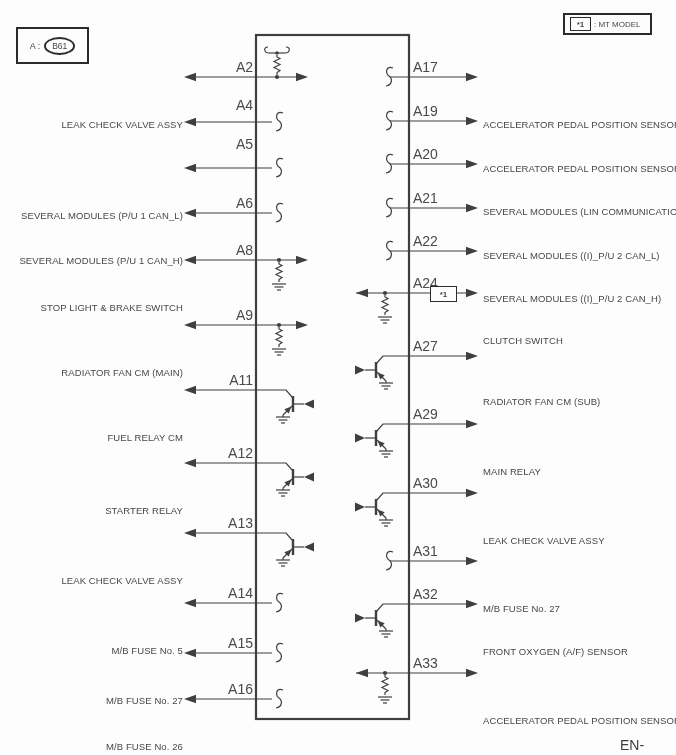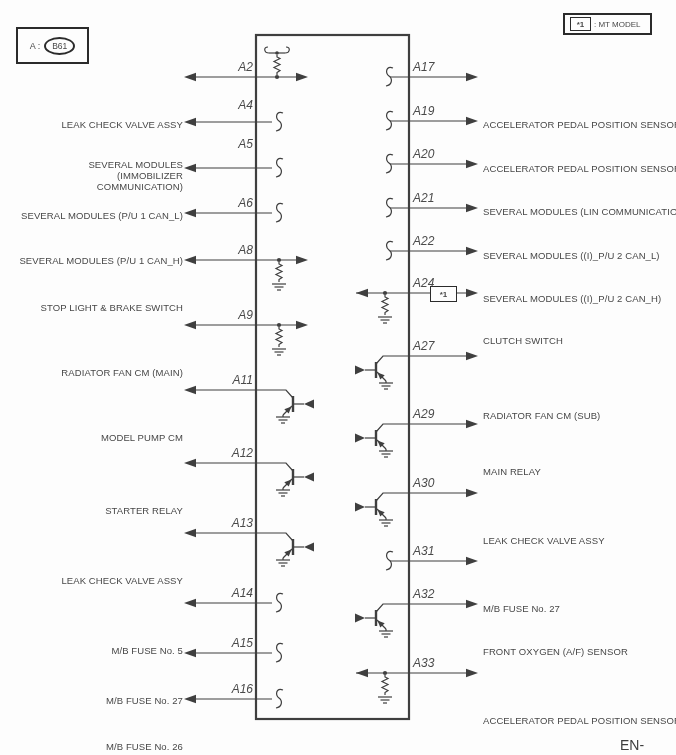--- a/index.html
+++ b/index.html
@@ -4,21 +4,21 @@
 <style>
   html,body{margin:0;padding:0;background:#ffffff;}
   .stage{position:relative;width:676px;height:755px;background:#fdfdfd;overflow:hidden;
          font-family:"Liberation Sans", sans-serif;color:#474747;}
   .stage svg{position:absolute;left:0;top:0;}
   .abs{position:absolute;}
   .lbl{font-size:9.5px;line-height:11px;letter-spacing:.1px;white-space:nowrap;margin-top:48px;}
   .lbl.l{right:493px;text-align:right;}
   .lbl.l.wrap{white-space:normal;width:150px;}
   .lbl.r{left:483px;text-align:left;}
-  .num{font-size:12px;line-height:11px;color:#4a4a4a;font-style:italic;}
+  .num{font-size:14px;line-height:11px;color:#4a4a4a;}
   .num.l{right:423px;text-align:right;}
   .num.r{left:413px;text-align:center;}
   .legendA{left:16px;top:27px;width:69px;height:33px;border:2px solid #2b2b2b;background:#fdfdfd;
            display:flex;align-items:center;justify-content:center;gap:4px;font-size:9px;}
   .oval{display:inline-block;border:2px solid #2b2b2b;border-radius:50%;padding:2px 6px;font-size:8.5px;}
   .legendMT{left:563px;top:13px;width:89px;height:22px;border:2px solid #2b2b2b;background:#fdfdfd;
             display:flex;align-items:center;padding-left:5px;box-sizing:border-box;font-size:8px;}
   .starbox{display:inline-flex;align-items:center;justify-content:center;border:1.3px solid #2b2b2b;
            width:19px;height:12px;font-size:8px;font-weight:bold;margin-right:3px;}
   .mark{left:430px;top:286px;width:25px;height:14px;border:1.5px solid #2b2b2b;background:#fdfdfd;
@@ -207,26 +207,25 @@
     <span class="oval">B61</span>
   </div>
   <div class="abs legendMT">
     <span class="starbox">*1</span>
     <span>: MT MODEL</span>
   </div>
 
   <div class="abs mark">*1</div>
 
   <div class="abs lbl l" style="top:71px">LEAK CHECK VALVE ASSY</div>
-  <div class="abs lbl l wrap" style="top:111px">SEVERAL MODULES (IMMOBILIZER COMMUNICATION)</div>
   <div class="abs lbl l" style="top:162px">SEVERAL MODULES (P/U 1 CAN_L)</div>
   <div class="abs lbl l" style="top:207px">SEVERAL MODULES (P/U 1 CAN_H)</div>
   <div class="abs lbl l" style="top:254px">STOP LIGHT &amp; BRAKE SWITCH</div>
   <div class="abs lbl l" style="top:319px">RADIATOR FAN CM (MAIN)</div>
-  <div class="abs lbl l" style="top:384px">MODEL PUMP CM</div>
+  <div class="abs lbl l" style="top:384px">FUEL RELAY CM</div>
   <div class="abs lbl l" style="top:457px">STARTER RELAY</div>
   <div class="abs lbl l" style="top:527px">LEAK CHECK VALVE ASSY</div>
   <div class="abs lbl l" style="top:597px">M/B FUSE No. 5</div>
   <div class="abs lbl l" style="top:647px">M/B FUSE No. 27</div>
   <div class="abs lbl l" style="top:693px">M/B FUSE No. 26</div>
 
   <div class="abs num l" style="top:62px">A2</div>
   <div class="abs num l" style="top:100px">A4</div>
   <div class="abs num l" style="top:139px">A5</div>
   <div class="abs num l" style="top:198px">A6</div>
@@ -238,21 +237,21 @@
   <div class="abs num l" style="top:588px">A14</div>
   <div class="abs num l" style="top:638px">A15</div>
   <div class="abs num l" style="top:684px">A16</div>
 
   <div class="abs lbl r" style="top:71px">ACCELERATOR PEDAL POSITION SENSOR</div>
   <div class="abs lbl r" style="top:115px">ACCELERATOR PEDAL POSITION SENSOR</div>
   <div class="abs lbl r" style="top:158px">SEVERAL MODULES (LIN COMMUNICATION)</div>
   <div class="abs lbl r" style="top:202px">SEVERAL MODULES ((I)_P/U 2 CAN_L)</div>
   <div class="abs lbl r" style="top:245px">SEVERAL MODULES ((I)_P/U 2 CAN_H)</div>
   <div class="abs lbl r" style="top:287px">CLUTCH SWITCH</div>
-  <div class="abs lbl r" style="top:362px">RADIATOR FAN CM (SUB)</div>
+  <div class="abs lbl r" style="top:348px">RADIATOR FAN CM (SUB)</div>
   <div class="abs lbl r" style="top:418px">MAIN RELAY</div>
   <div class="abs lbl r" style="top:487px">LEAK CHECK VALVE ASSY</div>
   <div class="abs lbl r" style="top:555px">M/B FUSE No. 27</div>
   <div class="abs lbl r" style="top:598px">FRONT OXYGEN (A/F) SENSOR</div>
   <div class="abs lbl r" style="top:667px">ACCELERATOR PEDAL POSITION SENSOR</div>
 
   <div class="abs num r" style="top:62px">A17</div>
   <div class="abs num r" style="top:106px">A19</div>
   <div class="abs num r" style="top:149px">A20</div>
   <div class="abs num r" style="top:193px">A21</div>

